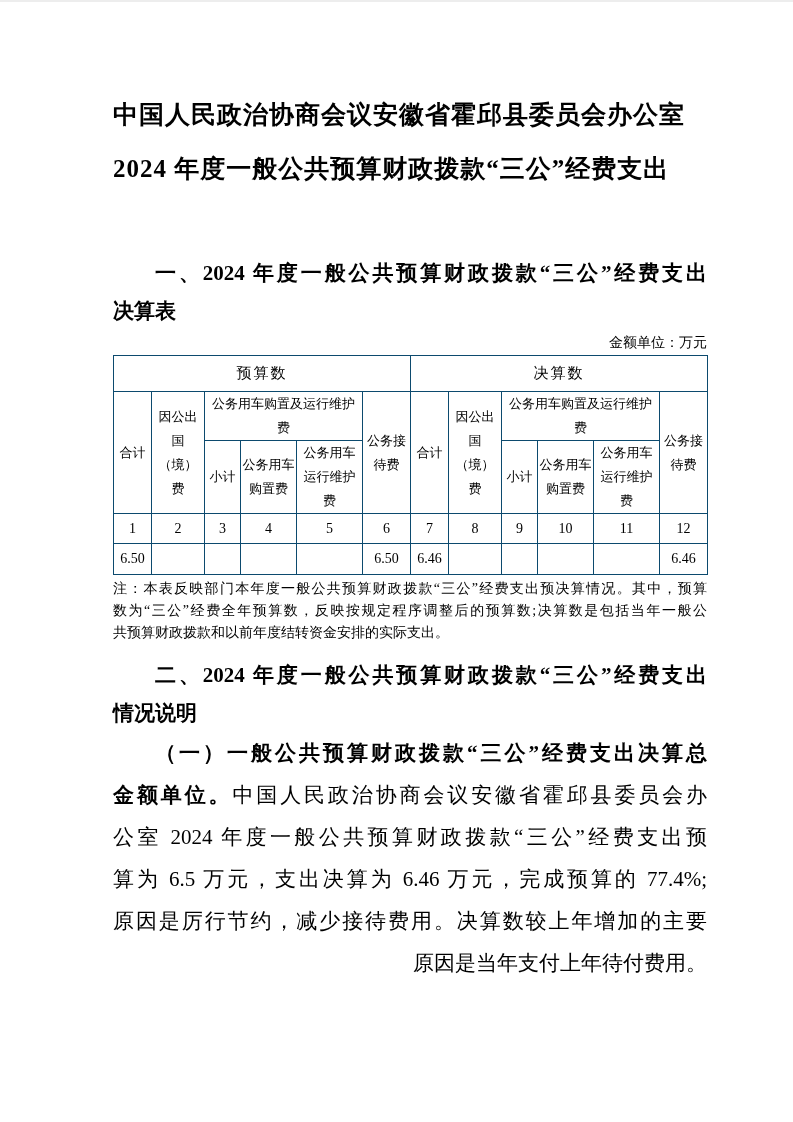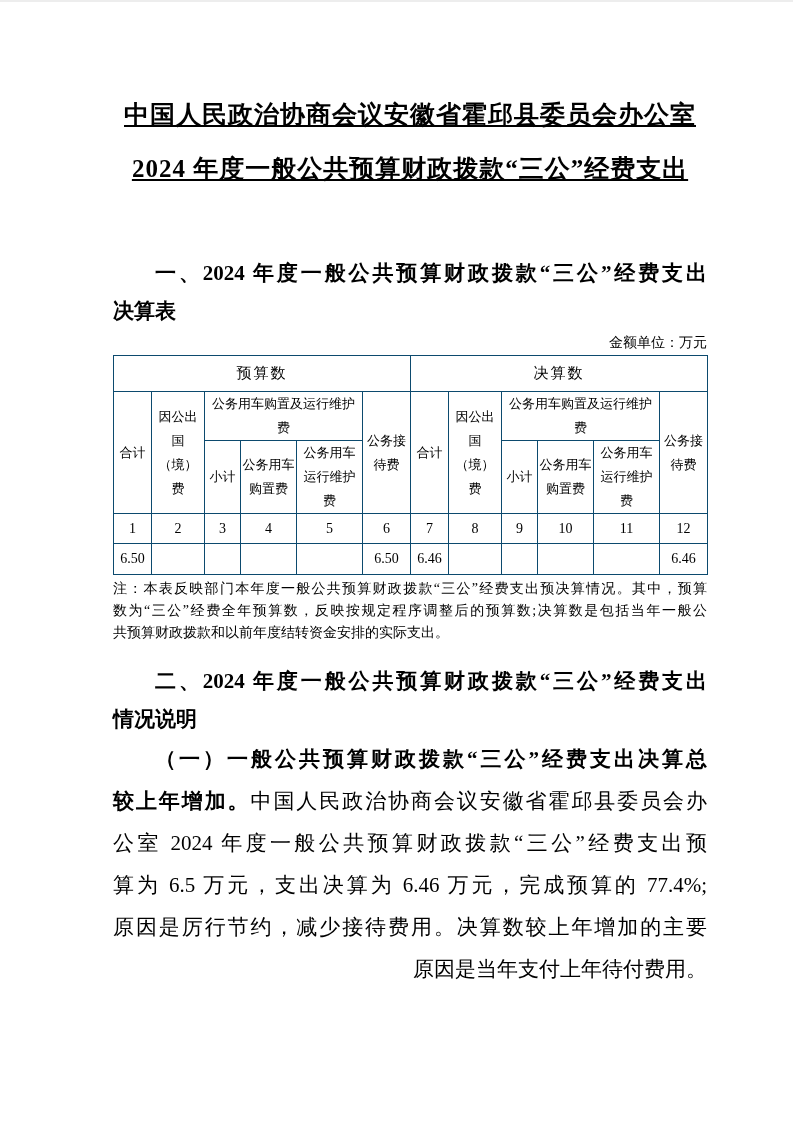--- a/index.html
+++ b/index.html
@@ -12,31 +12,31 @@
     overflow: hidden;
     border-top: 2px solid #ededed;
   }
   .page {
     width: 793px;
     height: 1120px;
     padding-left: 113px;
     padding-right: 86px;
   }
   
-  .doc-title { margin-top: 86px; text-align: center; font-weight: bold; text-decoration: underline; }
+  .doc-title { margin-top: 86px; font-weight: bold; }
   .doc-title .t-line {
     display: block;
     font-size: 25px;
     line-height: 54px;
     letter-spacing: 1px;
   }
   
   .sec-heading { font-weight: bold; font-size: 21px; }
   .sec1 { margin-top: 58px; }
-  .sec2 { margin-top: 18px; }
+  .sec2 { margin-top: 12px; }
   .h-line { display: block; line-height: 38px; }
   .jline { text-align: justify; text-align-last: justify; }
   .indent2 { text-indent: 2em; }
   
   .unit-row { margin-top: 2px; text-align: right; font-size: 14px; line-height: 22px; }
   
   table.sangong {
     width: 594px;
     table-layout: fixed;
     border-collapse: collapse;
@@ -160,20 +160,20 @@
     <span class="n-line">共预算财政拨款和以前年度结转资金安排的实际支出。</span>
   </p>
 
   <h2 class="sec-heading sec2">
     <span class="h-line jline indent2">二、2024 年度一般公共预算财政拨款“三公”经费支出</span>
     <span class="h-line">情况说明</span>
   </h2>
 
   <div class="para">
     <span class="p-line jline indent2"><b>（一）一般公共预算财政拨款“三公”经费支出决算总</b><span></span></span>
-    <span class="p-line jline"><b>较上年增加。</b><span>中国人民政治协商会议安徽省霍邱县委员会办</span></span>
+    <span class="p-line jline"><b>金额单位。</b><span>中国人民政治协商会议安徽省霍邱县委员会办</span></span>
     <span class="p-line jline"><b></b><span>公室 2024 年度一般公共预算财政拨款“三公”经费支出预</span></span>
     <span class="p-line jline"><b></b><span>算为 6.5 万元，支出决算为 6.46 万元，完成预算的 77.4%;</span></span>
     <span class="p-line jline"><b></b><span>原因是厉行节约，减少接待费用。决算数较上年增加的主要</span></span>
     <span class="p-line"><b></b><span>原因是当年支付上年待付费用。</span></span>
   </div>
 
 </div>
 
 </body></html>

